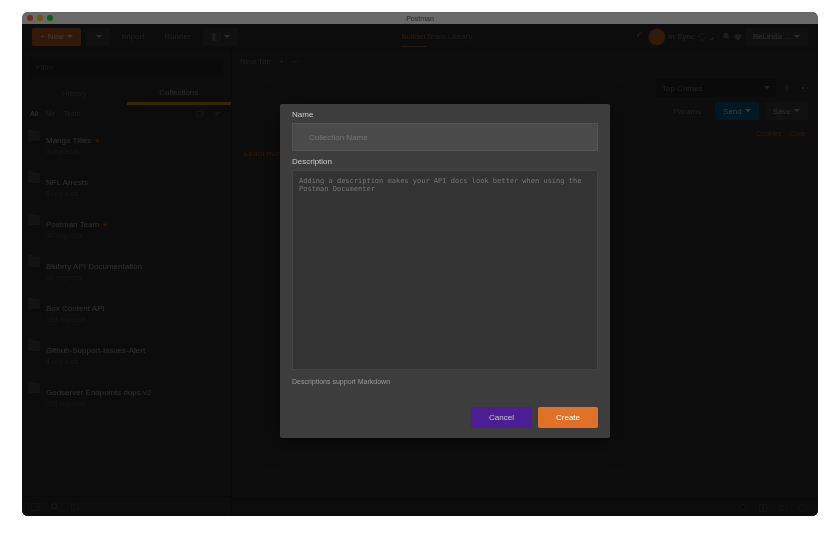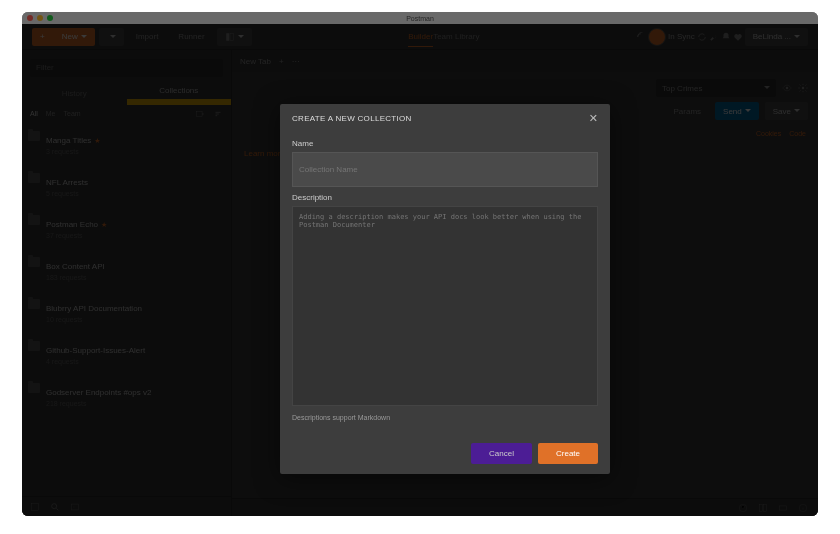--- a/index.html
+++ b/index.html
@@ -25,21 +25,21 @@
     .topbar-right { display: flex; align-items: center; gap: 2px; }
     .avatar { width: 18px; height: 18px; border-radius: 50%; background: #e07128; border: 1px solid #555; }
     .topbar-icon { width: 10px; height: 10px; color: #888; }
     .user-label { font-size: 8px; color: #aaa; }
     .main { flex: 1; display: flex; }
     .sidebar { width: 210px; background: #363636; border-right: 1px solid #2a2a2a; display: flex; flex-direction: column; }
     .filter-bar { padding: 6px 8px; }
     .filter-input { width: 100%; height: 18px; background: #2e2e2e; border: none; border-radius: 2px; padding: 0 6px; color: #999; font-size: 8px; }
     .sidebar-tabs { display: flex; height: 22px; }
     .sidebar-tabs .stab { flex: 1; display: flex; align-items: center; justify-content: center; font-size: 8px; color: #777; }
-    .sidebar-tabs .stab.active { color: #bbb; border-bottom: 6px solid #eab308; }
+    .sidebar-tabs .stab.active { color: #bbb; border-bottom: 3px solid #eab308; }
     .filter-chips { display: flex; align-items: center; padding: 4px 8px; gap: 8px; }
     .filter-chips span { font-size: 7px; color: #888; }
     .filter-chips span.active { color: #ddd; }
     .filter-chips .spacer { flex: 1; }
     .chip-icon { width: 10px; height: 10px; color: #888; }
     .collections { flex: 1; overflow: hidden; }
     .coll-item { padding: 6px 8px 10px 24px; position: relative; }
     .coll-icon { position: absolute; left: 6px; top: 8px; width: 12px; height: 10px; background: #555; border-radius: 1px; }
     .coll-icon::before { content: ''; position: absolute; top: -2px; left: 0; width: 5px; height: 2px; background: #555; border-radius: 1px 1px 0 0; }
     .coll-name { font-size: 8px; color: #ccc; }
@@ -57,21 +57,21 @@
     .links-row a { font-size: 7px; color: #e07128; }
     .body-area { flex: 1; padding: 10px 12px; color: #888; font-size: 8px; }
     .auth-text a { color: #e07128; }
     .overlay { position: absolute; inset: 0; background: rgba(0,0,0,0.55); z-index: 100; }
     .modal { position: absolute; top: 92px; left: 258px; width: 330px; background: #3d3d3d; border-radius: 2px; z-index: 200; box-shadow: 0 4px 24px rgba(0,0,0,0.5); }
     .modal-header { display: flex; align-items: center; justify-content: space-between; padding: 8px 12px; }
     .modal-title { font-size: 8px; color: #ddd; letter-spacing: 0.3px; }
     .modal-close { color: #bbb; font-size: 11px; cursor: pointer; }
     .modal-body { padding: 0 12px 12px; }
     .m-label { font-size: 8px; color: #ccc; margin: 6px 0 4px; }
-    .m-input { width: 100%; height: 35px; background: #4a4a4a; border: 1px solid #555; padding: 0 6px; color: #ccc; font-size: 8px; }
+    .m-input { width: 100%; height: 28px; background: #4a4a4a; border: 1px solid #555; padding: 0 16px; color: #ccc; font-size: 8px; }
     .m-textarea { width: 100%; height: 200px; background: #333; border: 1px solid #444; padding: 6px; color: #888; font-size: 7px; font-family: monospace; resize: none; }
     .m-hint { font-size: 7px; color: #999; margin-top: 4px; }
     .modal-footer { display: flex; justify-content: flex-end; gap: 6px; padding: 10px 12px; }
     .mf-btn { padding: 6px 18px; font-size: 8px; border-radius: 2px; cursor: pointer; }
     .mf-cancel { background: #4c1d95; color: #ccc; }
     .mf-create { background: #e07128; color: #fff; }
     .footer-bar { height: 18px; border-top: 1px solid #2a2a2a; background: #363636; display: flex; align-items: center; justify-content: flex-end; padding: 0 10px; gap: 10px; }
     .fb-icon { width: 10px; height: 10px; color: #777; }
     .dim { filter: brightness(0.5); }
   </style>
@@ -85,21 +85,21 @@
       <div class="tb-dot tb-yellow"></div>
       <div class="tb-dot tb-green"></div>
     </div>
     <div class="titlebar-title">Postman</div>
   </div>
 
   <div class="app">
     <div class="topbar dim">
       <div class="btn btn-orange">
         <span>+</span>
-        <span style="margin-left:17px">New</span>
+        <span style="margin-left:3px">New</span>
         <span class="chevron"></span>
       </div>
       <div class="btn btn-dark">
           <span class="chevron"></span>
         </div>
       <div class="btn btn-ghost">Import</div>
       <div class="btn btn-ghost">Runner</div>
       <div class="btn btn-dark">
         <svg class="topbar-icon" viewBox="0 0 24 24">
             <rect x="3" y="3" width="7" height="18" fill="currentColor"></rect>
@@ -154,23 +154,23 @@
               <rect x="3" y="6" width="14" height="12" fill="none" stroke="currentColor"></rect>
               <path d="M19 10v4M17 12h4" stroke="currentColor"></path>
             </svg>
           <svg class="chip-icon" viewBox="0 0 24 24">
               <path d="M6 8h12M6 12h8M6 16h4" stroke="currentColor" stroke-width="2"></path>
             </svg>
         </div>
         <div class="collections">
           <div class="coll-item"><div class="coll-icon"></div><span class="coll-name">Manga Titles</span><span class="coll-star">★</span><div class="coll-meta">3 requests</div></div>
           <div class="coll-item"><div class="coll-icon"></div><span class="coll-name">NFL Arrests</span><div class="coll-meta">5 requests</div></div>
-          <div class="coll-item"><div class="coll-icon"></div><span class="coll-name">Postman Echo</span><span class="coll-star">★</span><div class="coll-meta">37 requests</div></div>
+          <div class="coll-item"><div class="coll-icon"></div><span class="coll-name">Postman Team</span><span class="coll-star">★</span><div class="coll-meta">37 requests</div></div>
+          <div class="coll-item"><div class="coll-icon"></div><span class="coll-name">Blubrry API Documentation</span><div class="coll-meta">10 requests</div></div>
           <div class="coll-item"><div class="coll-icon"></div><span class="coll-name">Box Content API</span><div class="coll-meta">183 requests</div></div>
-          <div class="coll-item"><div class="coll-icon"></div><span class="coll-name">Blubrry API Documentation</span><div class="coll-meta">10 requests</div></div>
           <div class="coll-item"><div class="coll-icon"></div><span class="coll-name">Github-Support-Issues-Alert</span><div class="coll-meta">4 requests</div></div>
           <div class="coll-item"><div class="coll-icon"></div><span class="coll-name">Godserver Endpoints #ops v2</span><div class="coll-meta">218 requests</div></div>
         </div>
         <div class="sidebar-footer">
           <svg class="sf-icon" viewBox="0 0 24 24">
               <rect x="4" y="4" width="16" height="16" fill="none" stroke="currentColor"></rect>
             </svg>
           <svg class="sf-icon" viewBox="0 0 24 24">
               <circle cx="10" cy="10" r="6" fill="none" stroke="currentColor" stroke-width="2"></circle>
               <path d="M15 15l5 5" stroke="currentColor" stroke-width="2"></path>
@@ -239,24 +239,20 @@
               <path d="M12 8h0M12 11v5" stroke="currentColor"></path>
             </svg>
         </div>
       </div>
     </div>
   </div>
 
   <div class="overlay"></div>
 
   <div class="modal">
-    <div class="modal-header">
-      <div class="modal-title">CREATE A NEW COLLECTION</div>
-      <div class="modal-close">✕</div>
-    </div>
     <div class="modal-body">
       <div class="m-label">Name</div>
       <input class="m-input" placeholder="Collection Name" style="">
       <div class="m-label">Description</div>
       <textarea class="m-textarea" placeholder="Adding a description makes your API docs look better when using the Postman Documenter" style=""></textarea>
       <div class="m-hint">Descriptions support Markdown</div>
     </div>
     <div class="modal-footer">
       <div class="mf-btn mf-cancel">Cancel</div>
       <div class="mf-btn mf-create">Create</div>

